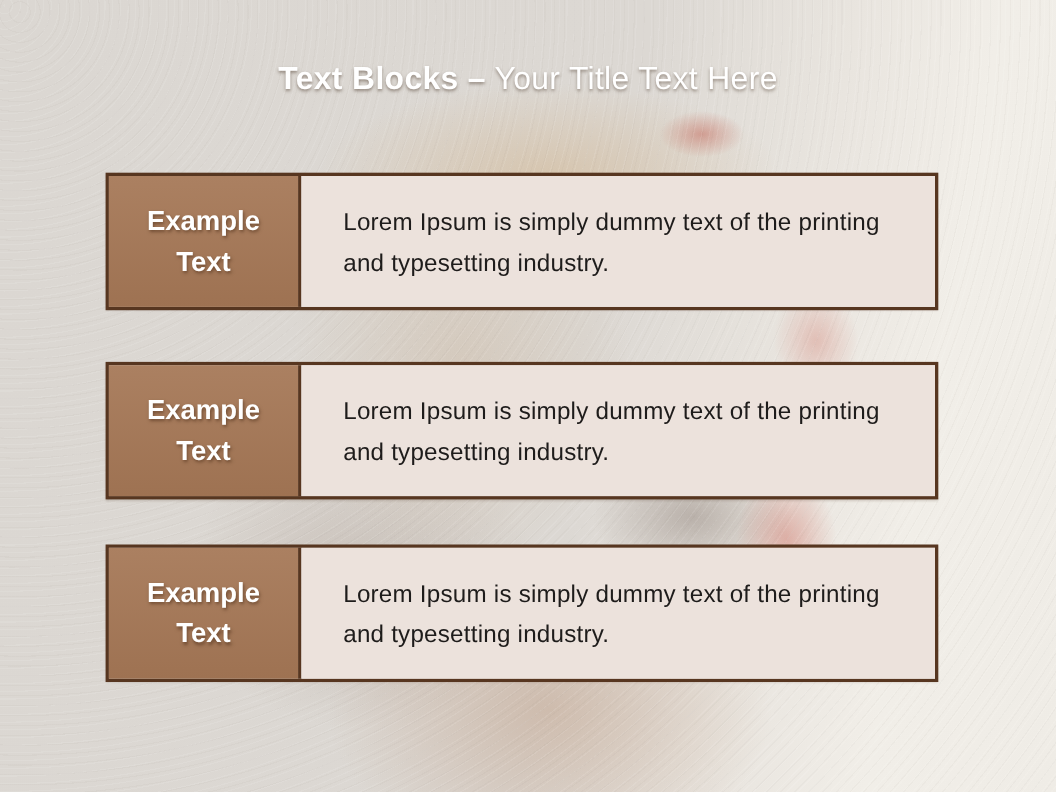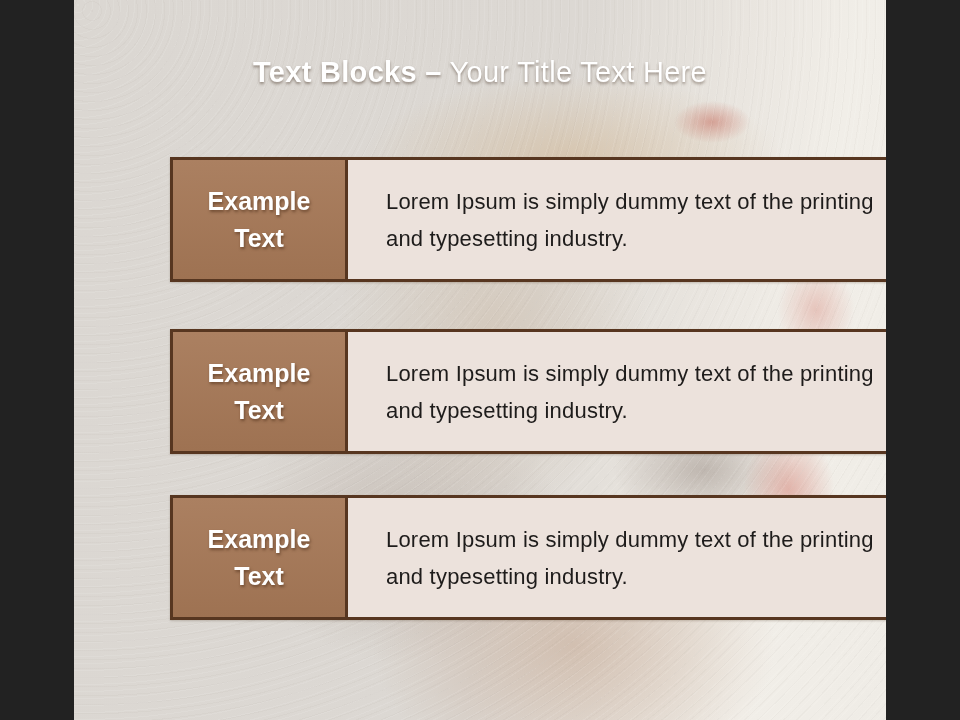--- a/index.html
+++ b/index.html
@@ -1,18 +1,18 @@
 <!DOCTYPE html>
 <html><head>
 <meta charset="utf-8">
 <style>
   html,body{margin:0;padding:0;background:#222;}
   .slide{
     position:relative;
-    width:812px;height:720px;
+    width:960px;height:720px;
     margin:0 auto;
     overflow:hidden;
     font-family:"Liberation Sans", sans-serif;
     background-color:#dcd8d3;
     
     background-image:
       radial-gradient(ellipse 55px 30px at 638px 122px, rgba(188,70,55,0.40), rgba(188,70,55,0) 70%),
       radial-gradient(ellipse 55px 70px at 742px 310px, rgba(205,100,85,0.30), rgba(205,100,85,0) 70%),
       radial-gradient(ellipse 65px 85px at 715px 490px, rgba(200,85,70,0.38), rgba(200,85,70,0) 70%),
       radial-gradient(ellipse 130px 85px at 630px 470px, rgba(75,55,45,0.28), rgba(75,55,45,0) 70%),

